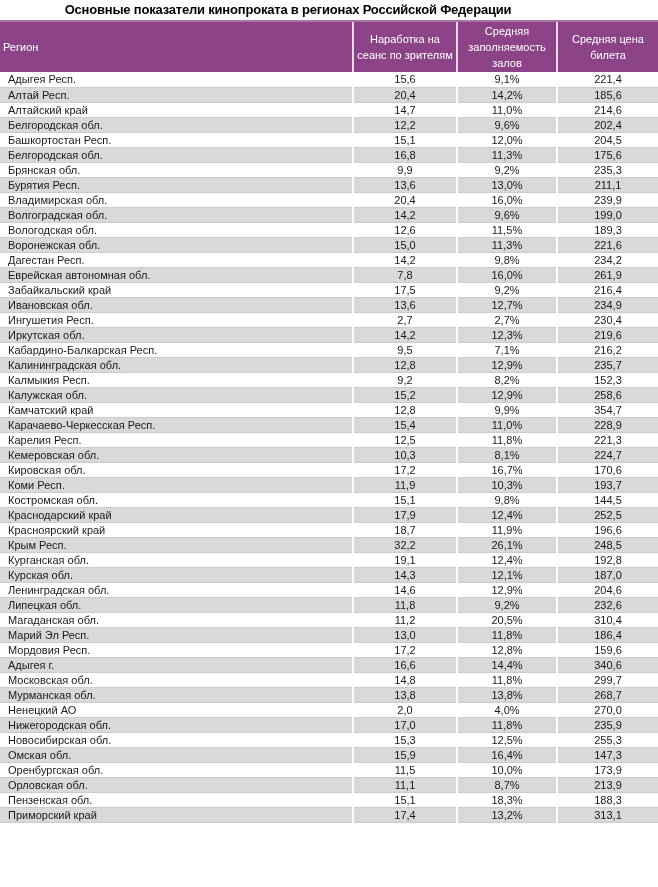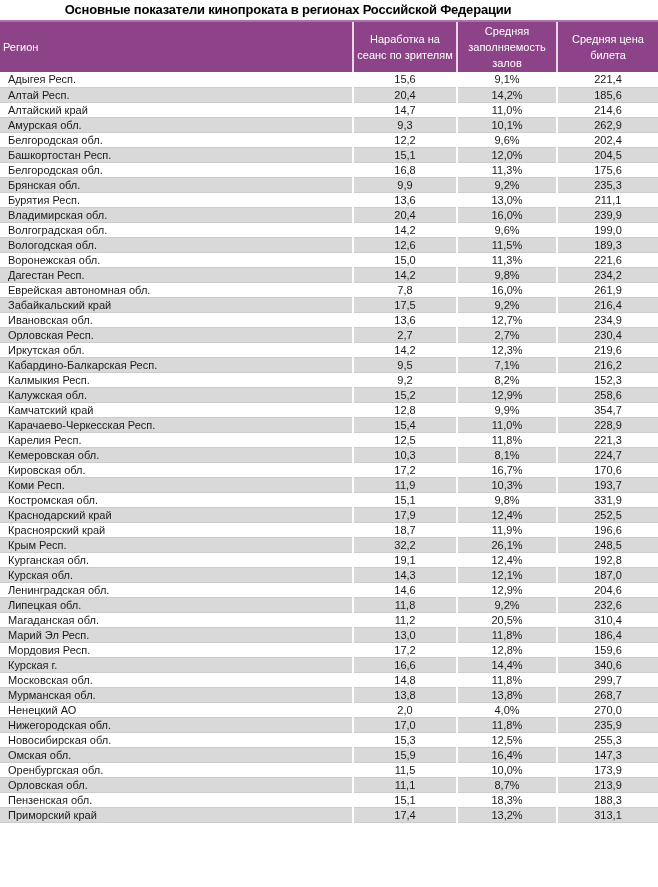--- a/index.html
+++ b/index.html
@@ -82,26 +82,20 @@
           <td>14,2%</td>
           <td>185,6</td>
         </tr>
         <tr>
           <td>Алтайский край</td>
           <td>14,7</td>
           <td>11,0%</td>
           <td>214,6</td>
         </tr>
         <tr>
-          <td>Амурская обл.</td>
-          <td>9,3</td>
-          <td>10,1%</td>
-          <td>262,9</td>
-        </tr>
-        <tr>
           <td>Белгородская обл.</td>
           <td>12,2</td>
           <td>9,6%</td>
           <td>202,4</td>
         </tr>
         <tr>
           <td>Башкортостан Респ.</td>
           <td>15,1</td>
           <td>12,0%</td>
           <td>204,5</td>
@@ -166,38 +160,44 @@
           <td>9,2%</td>
           <td>216,4</td>
         </tr>
         <tr>
           <td>Ивановская обл.</td>
           <td>13,6</td>
           <td>12,7%</td>
           <td>234,9</td>
         </tr>
         <tr>
-          <td>Орловская Респ.</td>
+          <td>Ингушетия Респ.</td>
           <td>2,7</td>
           <td>2,7%</td>
           <td>230,4</td>
         </tr>
         <tr>
           <td>Иркутская обл.</td>
           <td>14,2</td>
           <td>12,3%</td>
           <td>219,6</td>
         </tr>
         <tr>
           <td>Кабардино-Балкарская Респ.</td>
           <td>9,5</td>
           <td>7,1%</td>
           <td>216,2</td>
         </tr>
         <tr>
+          <td>Калининградская обл.</td>
+          <td>12,8</td>
+          <td>12,9%</td>
+          <td>235,7</td>
+        </tr>
+        <tr>
           <td>Калмыкия Респ.</td>
           <td>9,2</td>
           <td>8,2%</td>
           <td>152,3</td>
         </tr>
         <tr>
           <td>Калужская обл.</td>
           <td>15,2</td>
           <td>12,9%</td>
           <td>258,6</td>
@@ -235,21 +235,21 @@
         <tr>
           <td>Коми Респ.</td>
           <td>11,9</td>
           <td>10,3%</td>
           <td>193,7</td>
         </tr>
         <tr>
           <td>Костромская обл.</td>
           <td>15,1</td>
           <td>9,8%</td>
-          <td>331,9</td>
+          <td>144,5</td>
         </tr>
         <tr>
           <td>Краснодарский край</td>
           <td>17,9</td>
           <td>12,4%</td>
           <td>252,5</td>
         </tr>
         <tr>
           <td>Красноярский край</td>
           <td>18,7</td>
@@ -298,21 +298,21 @@
           <td>11,8%</td>
           <td>186,4</td>
         </tr>
         <tr>
           <td>Мордовия Респ.</td>
           <td>17,2</td>
           <td>12,8%</td>
           <td>159,6</td>
         </tr>
         <tr>
-          <td>Курская г.</td>
+          <td>Адыгея г.</td>
           <td>16,6</td>
           <td>14,4%</td>
           <td>340,6</td>
         </tr>
         <tr>
           <td>Московская обл.</td>
           <td>14,8</td>
           <td>11,8%</td>
           <td>299,7</td>
         </tr>

